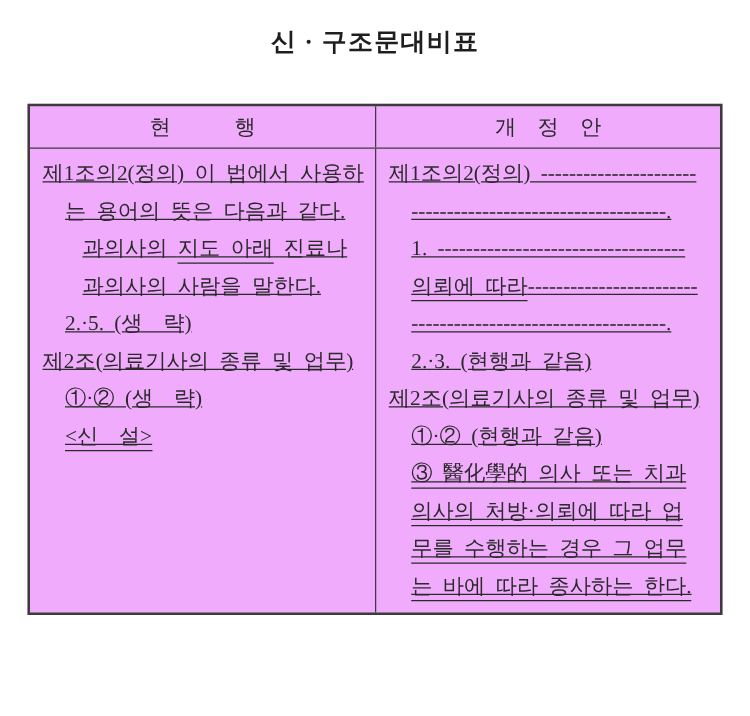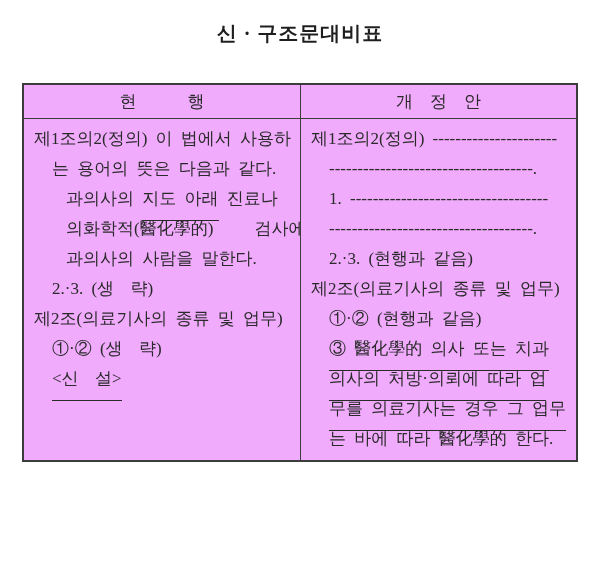--- a/index.html
+++ b/index.html
@@ -46,73 +46,74 @@
   }
   .th-current { width: 277px; border-right: 1px solid #3c3c3c; }
   .th-revised { flex: 1; font-family: Liberation Serif, serif; }
   .tbody {
     display: flex;
     align-items: stretch;
   }
   .col {
     padding: 5px 2px 6px 2px;
     overflow: hidden;
+    text-decoration: underline;
   }
   .col-current { width: 277px; border-right: 1px solid #3c3c3c; }
   .col-revised { flex: 1; }
   .line {
     font-size: 17px;
     line-height: 30px;
     height: 30px;
     white-space: pre;
     word-spacing: 4px;
     color: #2a2a2a;
   }
   .ind0 { padding-left: 8px; }
   .ind1 { padding-left: 26px; }
   .ind2 { padding-left: 40px; }
   .seg { white-space: pre; }
   .u {
     border-bottom: 1.5px solid #2a2a2a;
-    padding-bottom: 12px;
+    padding-bottom: 2px;
   }
 </style>
 </head>
 <body>
 
 <div class="page">
 
   <div class="doc-title">신 · 구조문대비표</div>
 
   <div class="cmp-table">
     <div class="thead">
       <div class="th th-current">현　　　행</div>
       <div class="th th-revised">개　정　안</div>
     </div>
     <div class="tbody">
       <div class="col col-current" id="col-current">
           <div class="line ind0"><span class="seg">제1조의2(정의) 이 법에서 사용하</span></div>
           <div class="line ind1"><span class="seg">는 용어의 뜻은 다음과 같다.</span></div>
           <div class="line ind2"><span class="seg">과의사의 </span><span class="seg u">지도 아래</span><span class="seg"> 진료나</span></div>
-          <div class="line ind2"><span class="seg">의화학적(醫化學的)     검사에</span></div>
           <div class="line ind2"><span class="seg">과의사의 사람을 말한다.</span></div>
-          <div class="line ind1"><span class="seg">2.·3. (생  략)</span></div>
+          <div class="line ind1"><span class="seg">2.·5. (생  략)</span></div>
           <div class="line ind0"><span class="seg">제2조(의료기사의 종류 및 업무)</span></div>
           <div class="line ind1"><span class="seg">①·② (생  략)</span></div>
           <div class="line ind1"><span class="seg u">&lt;신  설&gt;</span></div>
         </div>
       <div class="col col-revised" id="col-revised">
           <div class="line ind0"><span class="seg">제1조의2(정의) ----------------------</span></div>
           <div class="line ind1"><span class="seg">------------------------------------.</span></div>
           <div class="line ind1"><span class="seg">1. -----------------------------------</span></div>
+          <div class="line ind1"><span class="seg u">의뢰에 따라</span><span class="seg">------------------------</span></div>
           <div class="line ind1"><span class="seg">------------------------------------.</span></div>
           <div class="line ind1"><span class="seg">2.·3. (현행과 같음)</span></div>
           <div class="line ind0"><span class="seg">제2조(의료기사의 종류 및 업무)</span></div>
           <div class="line ind1"><span class="seg">①·② (현행과 같음)</span></div>
           <div class="line ind1"><span class="seg u">③ 醫化學的 의사 또는 치과</span></div>
           <div class="line ind1"><span class="seg u">의사의 처방·의뢰에 따라 업</span></div>
-          <div class="line ind1"><span class="seg u">무를 의료기사는 경우 그 업무</span></div>
-          <div class="line ind1"><span class="seg u">는 바에 따라 醫化學的 한다.</span></div>
+          <div class="line ind1"><span class="seg u">무를 수행하는 경우 그 업무</span></div>
+          <div class="line ind1"><span class="seg u">는 바에 따라 종사하는 한다.</span></div>
         </div>
     </div>
   </div>
 
 </div>
 
 </body></html>

